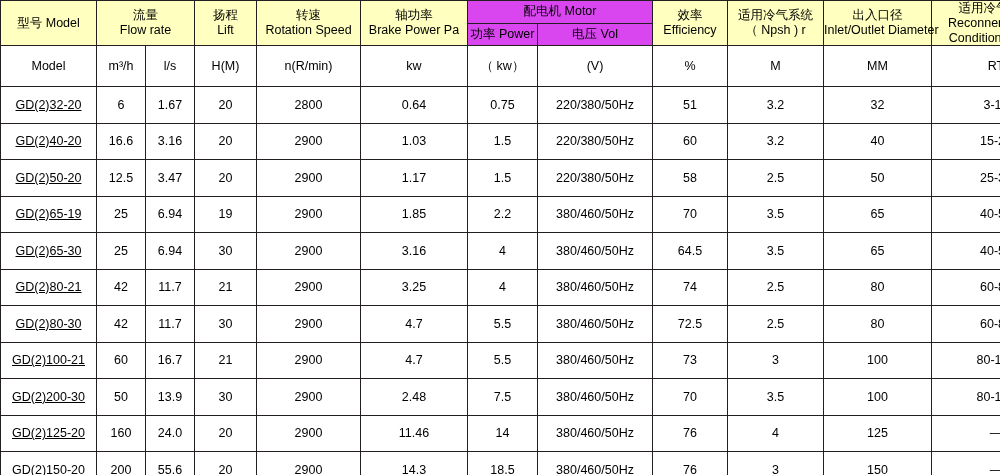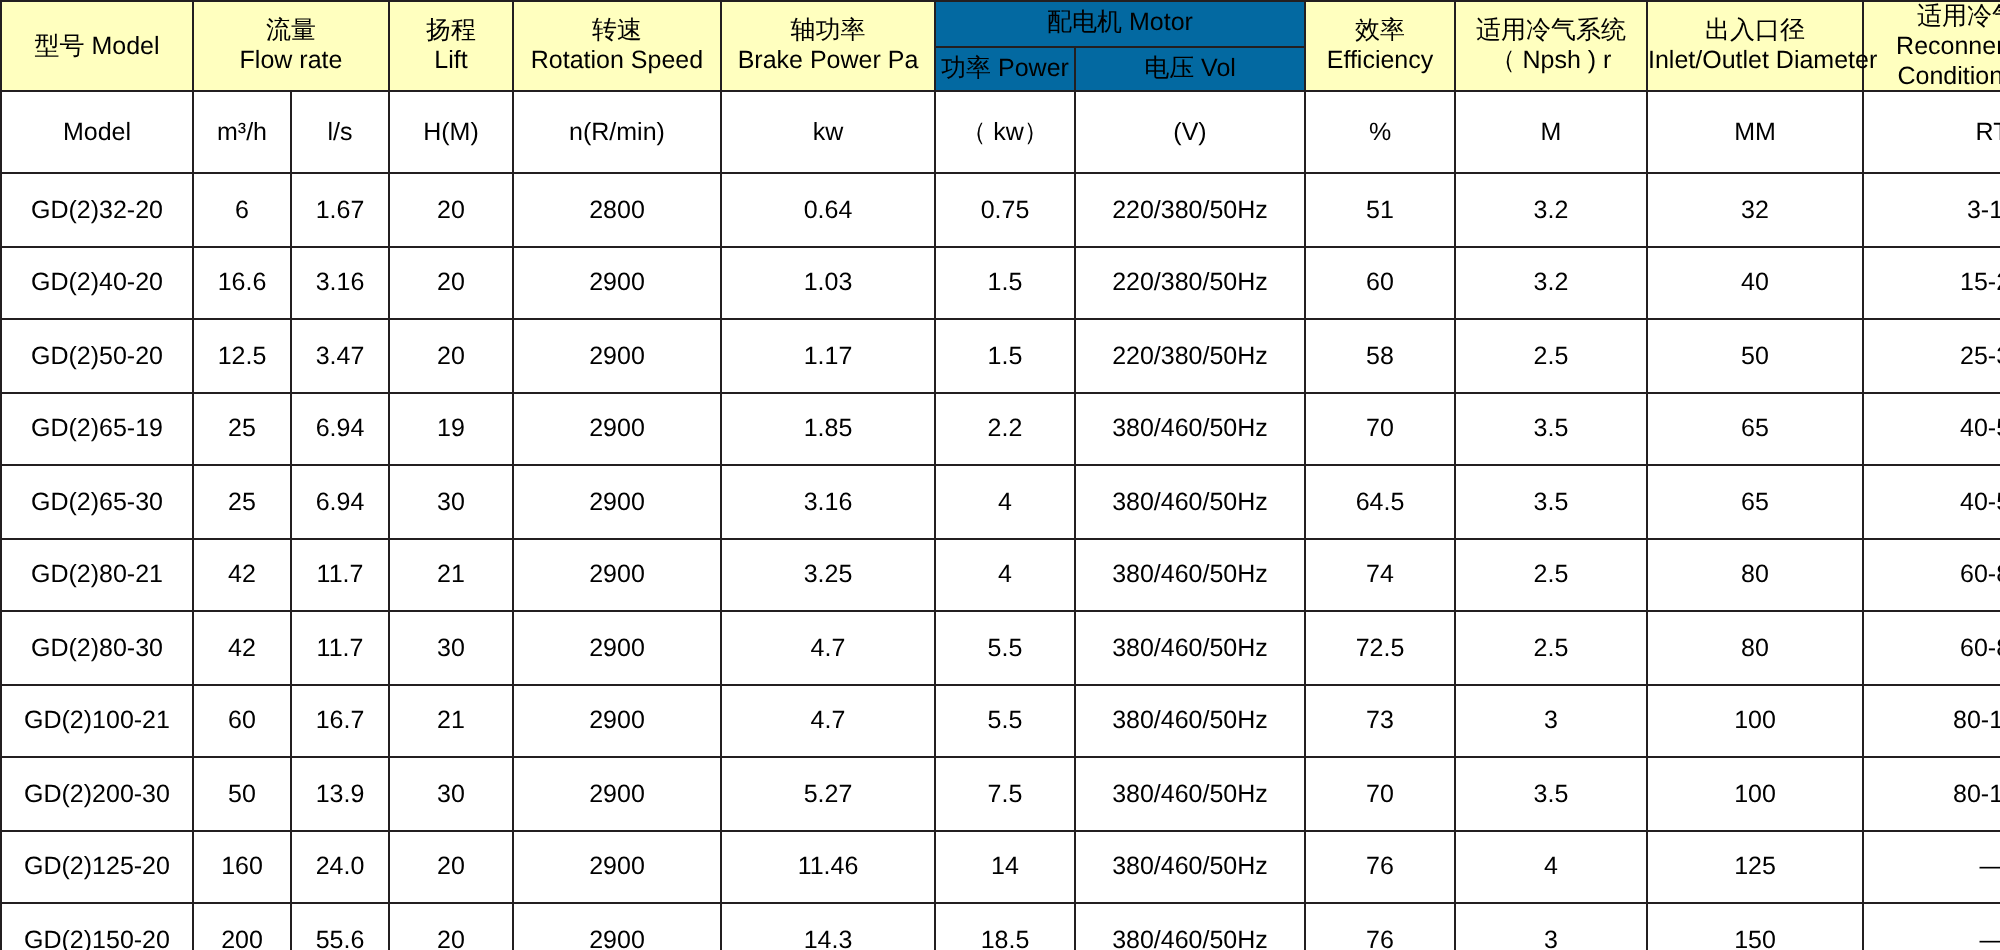--- a/index.html
+++ b/index.html
@@ -42,37 +42,38 @@
   thead .hdr-en {
     display: block;
     font-size: 12.5px;
     white-space: nowrap;
   }
   thead .hdr-inline {
     display: inline;
     font-size: 12.5px;
   }
   .motor-group {
-    background: #0369a1;
+    background: #d946ef;
     margin-left: 18px;
   }
   
   tbody tr.units-row td {
     background: #ffffff;
     font-size: 12.5px;
     height: 36px;
   }
   
   tbody tr.data-row td {
     background: #ffffff;
     font-size: 12.5px;
     height: 32px;
   }
   td.model-cell {
     text-align: center;
+    text-decoration: underline;
   }
   
   col.c-model   { width: 96px; }
   col.c-m3h     { width: 49px; }
   col.c-ls      { width: 49px; }
   col.c-lift    { width: 62px; }
   col.c-rpm     { width: 104px; }
   col.c-brake   { width: 107px; }
   col.c-power   { width: 70px; }
   col.c-vol     { width: 115px; }
@@ -281,21 +282,21 @@
       <td>3</td>
       <td>100</td>
       <td>80-100</td>
     </tr>
     <tr class="data-row">
       <td class="model-cell">GD(2)200-30</td>
       <td>50</td>
       <td>13.9</td>
       <td>30</td>
       <td>2900</td>
-      <td>5.27</td>
+      <td>2.48</td>
       <td>7.5</td>
       <td>380/460/50Hz</td>
       <td>70</td>
       <td>3.5</td>
       <td>100</td>
       <td>80-100</td>
     </tr>
     <tr class="data-row">
       <td class="model-cell">GD(2)125-20</td>
       <td>160</td>

